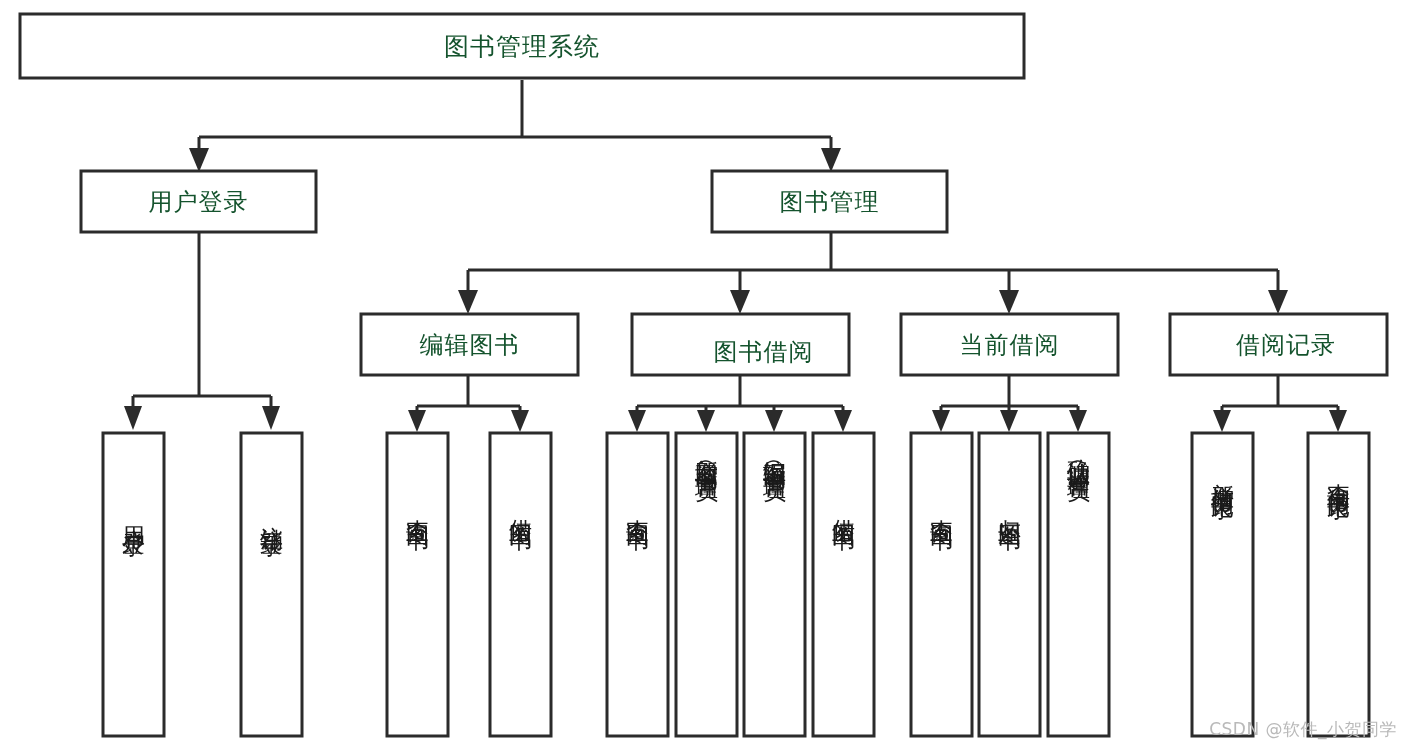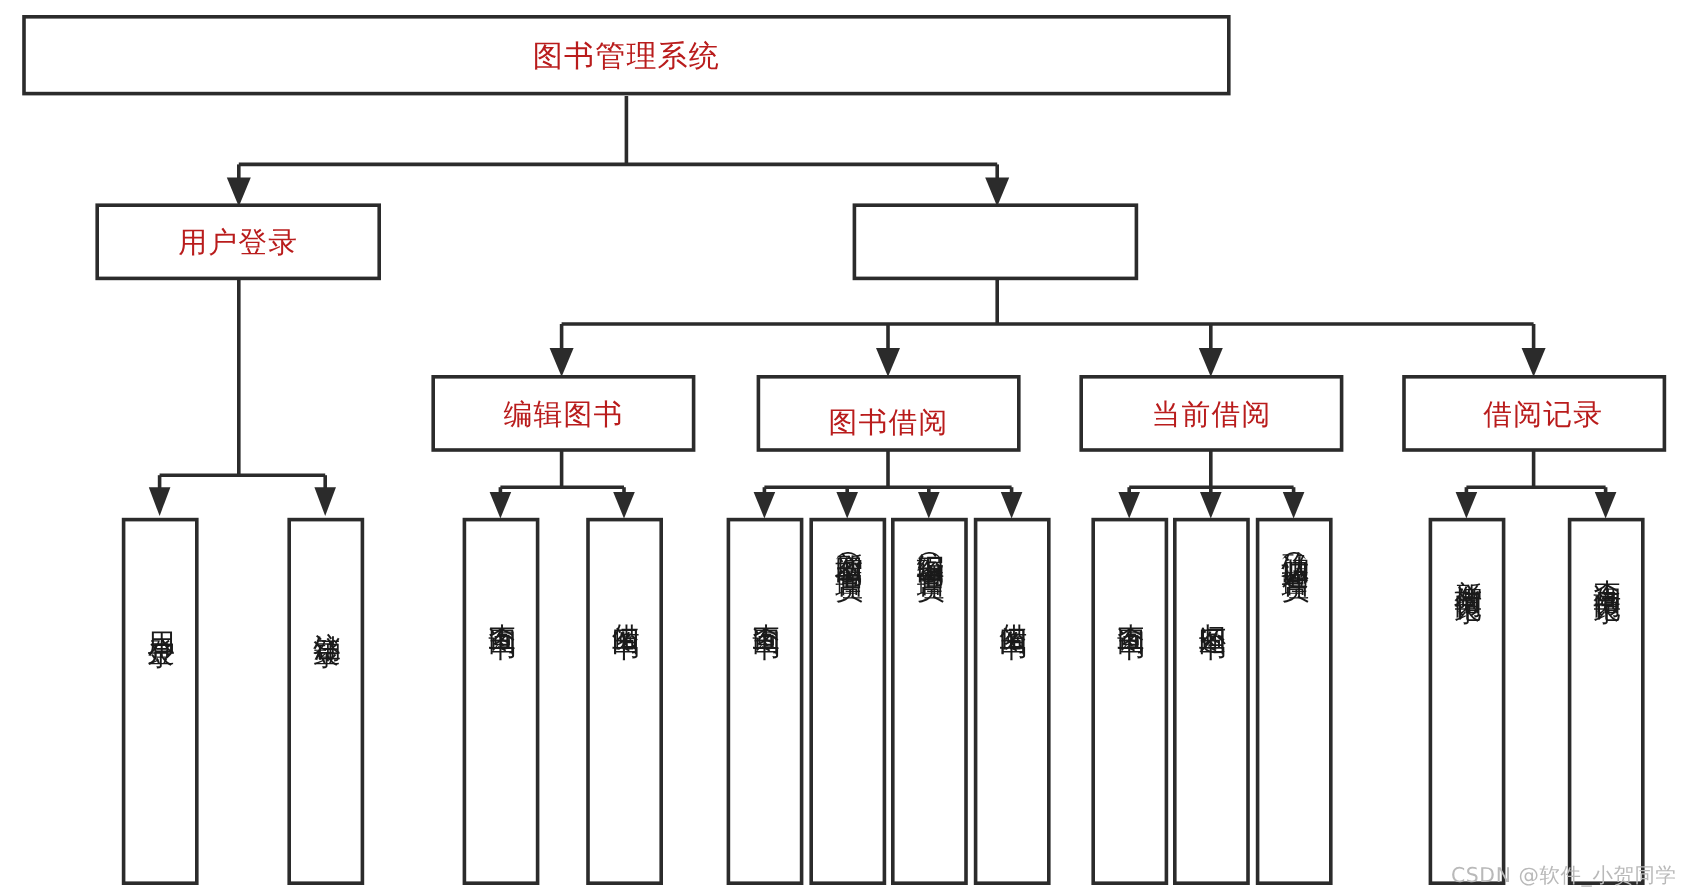--- a/index.html
+++ b/index.html
@@ -64,21 +64,21 @@
   .hlabel-wrap {
     position: absolute;
     display: flex;
     align-items: center;
     justify-content: center;
     pointer-events: none;
   }
   .hlabel-text {
     font-family: "DejaVu Sans", "Liberation Sans", sans-serif;
     font-size: 24px;
-    color: #b91c1c;
+    color: #14532d;
     white-space: nowrap;
     letter-spacing: 1px;
   }
   .title-label-text {
     font-size: 25px;
   }
   #watermark {
     position: absolute;
     right: 8px;
     bottom: 6px;
@@ -202,26 +202,29 @@
   </svg>
 
   <div class="hlabel-wrap" style="left:20px; top:14px; width:1004px; height:64px;">
     <span class="hlabel-text title-label-text">图书管理系统</span>
   </div>
 
   <div class="hlabel-wrap" style="left:81px; top:171px; width:235px; height:61px;">
     <span class="hlabel-text">用户登录</span>
   </div>
 
+  <div class="hlabel-wrap" style="left:712px; top:171px; width:235px; height:61px;">
+    <span class="hlabel-text">图书管理</span>
+  </div>
 
   <div class="hlabel-wrap" style="left:361px; top:314px; width:217px; height:61px;">
     <span class="hlabel-text">编辑图书</span>
   </div>
 
-  <div class="hlabel-wrap" style="left:632px; top:314px; width:217px; height:76px;">
+  <div class="hlabel-wrap" style="left:632px; top:314px; width:217px; height:76px;padding-left:23px;">
     <span class="hlabel-text">图书借阅</span>
   </div>
 
   <div class="hlabel-wrap" style="left:901px; top:314px; width:217px; height:61px;border-radius:25px;">
     <span class="hlabel-text">当前借阅</span>
   </div>
 
   <div class="hlabel-wrap" style="left:1170px; top:314px; width:232px; height:61px;">
     <span class="hlabel-text">借阅记录</span>
   </div>

